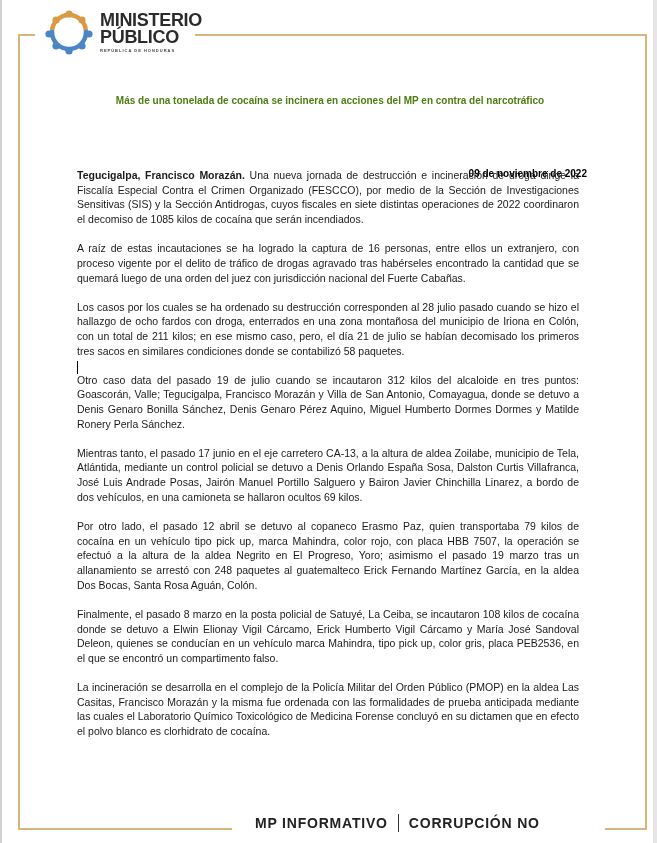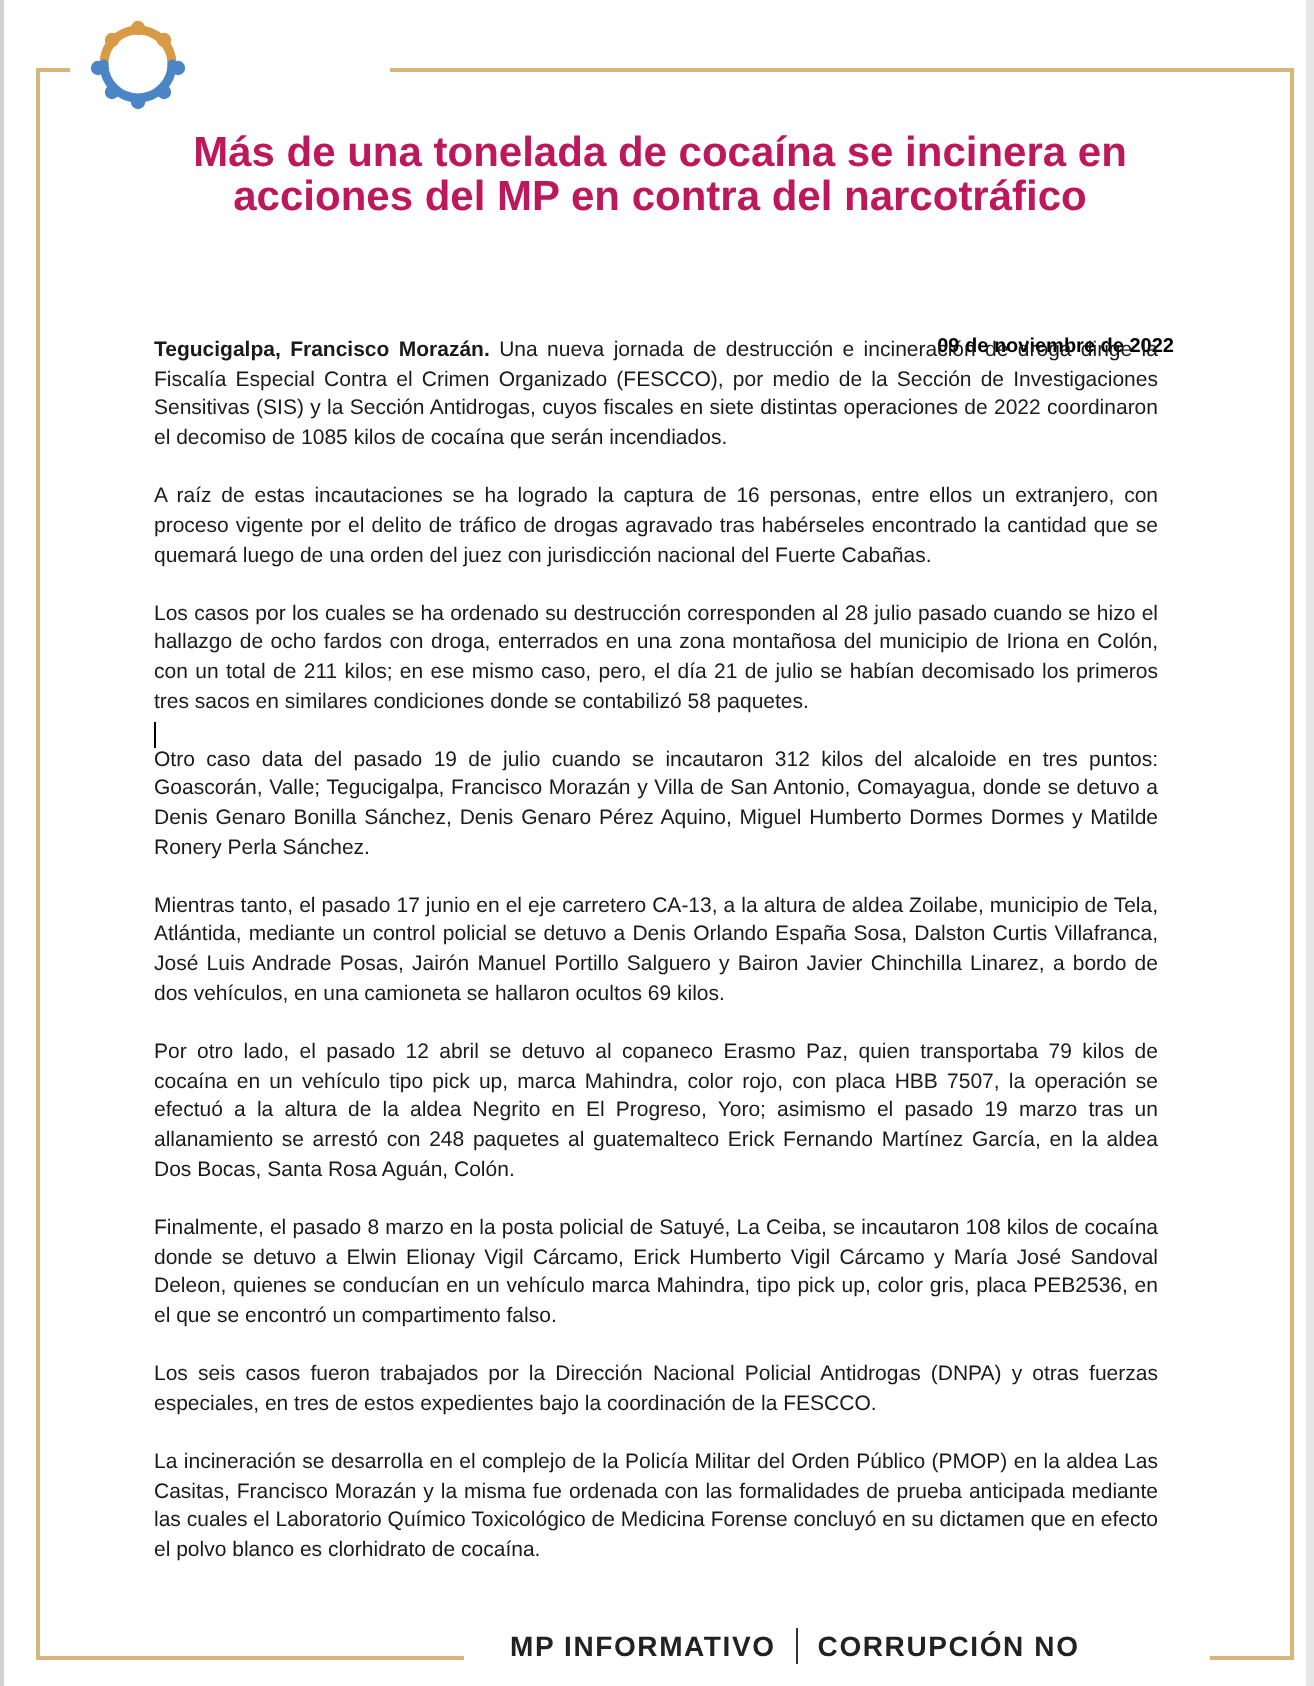--- a/index.html
+++ b/index.html
@@ -5,21 +5,21 @@
   html, body { margin:0; padding:0; }
   body { width:657px; height:843px; background:#ffffff; position:relative; overflow:hidden; font-family:"Liberation Sans", sans-serif; }
   .edge-left { position:absolute; left:0; top:0; width:2px; height:843px; background:#d2d2d2; }
   .edge-right { position:absolute; right:0; top:0; width:4px; height:843px; background:#e6e6e6; }
   .frame-line { position:absolute; background:#d8b67a; }
   .logo { position:absolute; left:44px; top:8px; display:flex; align-items:center; }
   .logo-mark { width:50px; height:48px; }
   .logo-text { margin-left:6px; display:flex; flex-direction:column; }
   .logo-line1, .logo-line2 { font-weight:bold; font-size:18px; line-height:17px; color:#2b2b2b; letter-spacing:-0.3px; }
   .logo-sub { font-size:4px; letter-spacing:1px; color:#444; margin-top:2px; font-weight:bold; }
-  .title { position:absolute; left:70px; width:520px; top:66px; text-align:center; color:#be185d; font-weight:bold; font-size:21px; line-height:22px; }
+  .title { position:absolute; left:70px; width:520px; top:90px; text-align:center; color:#4d7c0f; font-weight:bold; font-size:10px; line-height:22px; }
   .date { position:absolute; right:70px; top:128px; font-size:10px; font-weight:bold; color:#000;margin-top:40px; }
   .body { position:absolute; left:77px; width:502px; top:168px; font-size:10.5px; line-height:14.7px; color:#1a1a1a; text-align:justify; }
   .body p { margin:0 0 14.4px 0; }
   .body b { font-weight:bold; }
   .cursor { display:block; width:1px; height:13px; background:#000; margin:-12px 0 0 0; }
   .footer { position:absolute; left:255px; top:814px; font-size:14px; font-weight:bold; color:#222; letter-spacing:0.8px; display:flex; align-items:center; }
   .footer .sep { display:inline-block; width:1px; height:18px; background:#333; margin:0 10px; }
 </style>
 </head>
 <body>
@@ -46,35 +46,39 @@
       <circle cx="38" cy="12" r="3.6"></circle>
     </g>
     <g fill="#4a86c5">
       <circle cx="5" cy="26" r="3.6"></circle>
       <circle cx="45" cy="26" r="3.6"></circle>
       <circle cx="12" cy="38" r="3.6"></circle>
       <circle cx="25" cy="43" r="3.6"></circle>
       <circle cx="38" cy="38" r="3.6"></circle>
     </g>
   </svg>
+  <div class="logo-text">
+    <span class="logo-line1">MINISTERIO</span>
+    <span class="logo-line2">PÚBLICO</span>
+    <span class="logo-sub">REPÚBLICA DE HONDURAS</span>
+  </div>
 </div>
 
 <div class="title">Más de una tonelada de cocaína se incinera en acciones del MP en contra del narcotráfico</div>
 <div class="date">09 de noviembre de 2022</div>
 
 <div class="body">
   <p><b>Tegucigalpa, Francisco Morazán.</b> <span>Una nueva jornada de destrucción e incineración de droga dirige la Fiscalía Especial Contra el Crimen Organizado (FESCCO), por medio de la Sección de Investigaciones Sensitivas (SIS) y la Sección Antidrogas, cuyos fiscales en siete distintas operaciones de 2022 coordinaron el decomiso de 1085 kilos de cocaína que serán incendiados.</span></p>
   <p>A raíz de estas incautaciones se ha logrado la captura de 16 personas, entre ellos un extranjero, con proceso vigente por el delito de tráfico de drogas agravado tras habérseles encontrado la cantidad que se quemará luego de una orden del juez con jurisdicción nacional del Fuerte Cabañas.</p>
   <p style="margin-bottom:2px;">Los casos por los cuales se ha ordenado su destrucción corresponden al 28 julio pasado cuando se hizo el hallazgo de ocho fardos con droga, enterrados en una zona montañosa del municipio de Iriona en Colón, con un total de 211 kilos; en ese mismo caso, pero, el día 21 de julio se habían decomisado los primeros tres sacos en similares condiciones donde se contabilizó 58 paquetes.</p>
   <span class="cursor" style="margin:0 0 -1px 0;"></span>
   <p>Otro caso data del pasado 19 de julio cuando se incautaron 312 kilos del alcaloide en tres puntos: Goascorán, Valle; Tegucigalpa, Francisco Morazán y Villa de San Antonio, Comayagua, donde se detuvo a Denis Genaro Bonilla Sánchez, Denis Genaro Pérez Aquino, Miguel Humberto Dormes Dormes y Matilde Ronery Perla Sánchez.</p>
   <p>Mientras tanto, el pasado 17 junio en el eje carretero CA-13, a la altura de aldea Zoilabe, municipio de Tela, Atlántida, mediante un control policial se detuvo a Denis Orlando España Sosa, Dalston Curtis Villafranca, José Luis Andrade Posas, Jairón Manuel Portillo Salguero y Bairon Javier Chinchilla Linarez, a bordo de dos vehículos, en una camioneta se hallaron ocultos 69 kilos.</p>
   <p>Por otro lado, el pasado 12 abril se detuvo al copaneco Erasmo Paz, quien transportaba 79 kilos de cocaína en un vehículo tipo pick up, marca Mahindra, color rojo, con placa HBB 7507, la operación se efectuó a la altura de la aldea Negrito en El Progreso, Yoro; asimismo el pasado 19 marzo tras un allanamiento se arrestó con 248 paquetes al guatemalteco Erick Fernando Martínez García, en la aldea Dos Bocas, Santa Rosa Aguán, Colón.</p>
   <p>Finalmente, el pasado 8 marzo en la posta policial de Satuyé, La Ceiba, se incautaron 108 kilos de cocaína donde se detuvo a Elwin Elionay Vigil Cárcamo, Erick Humberto Vigil Cárcamo y María José Sandoval Deleon, quienes se conducían en un vehículo marca Mahindra, tipo pick up, color gris, placa PEB2536, en el que se encontró un compartimento falso.</p>
-  <p>Los seis casos fueron trabajados por la Dirección Nacional Policial Antidrogas (DNPA) y otras fuerzas especiales, en tres de estos expedientes bajo la coordinación de la FESCCO.</p>
   <p>La incineración se desarrolla en el complejo de la Policía Militar del Orden Público (PMOP) en la aldea Las Casitas, Francisco Morazán y la misma fue ordenada con las formalidades de prueba anticipada mediante las cuales el Laboratorio Químico Toxicológico de Medicina Forense concluyó en su dictamen que en efecto el polvo blanco es clorhidrato de cocaína.</p>
 </div>
 
 <div class="footer">
   <span>MP INFORMATIVO</span>
   <span class="sep"></span>
   <span>CORRUPCIÓN NO</span>
 </div>
 
 </body></html>

